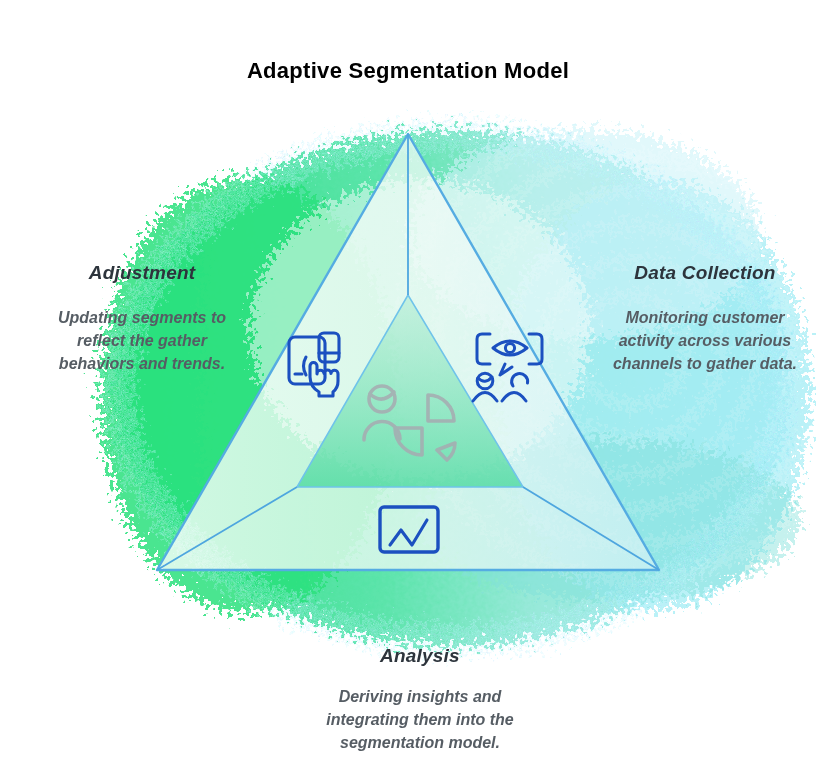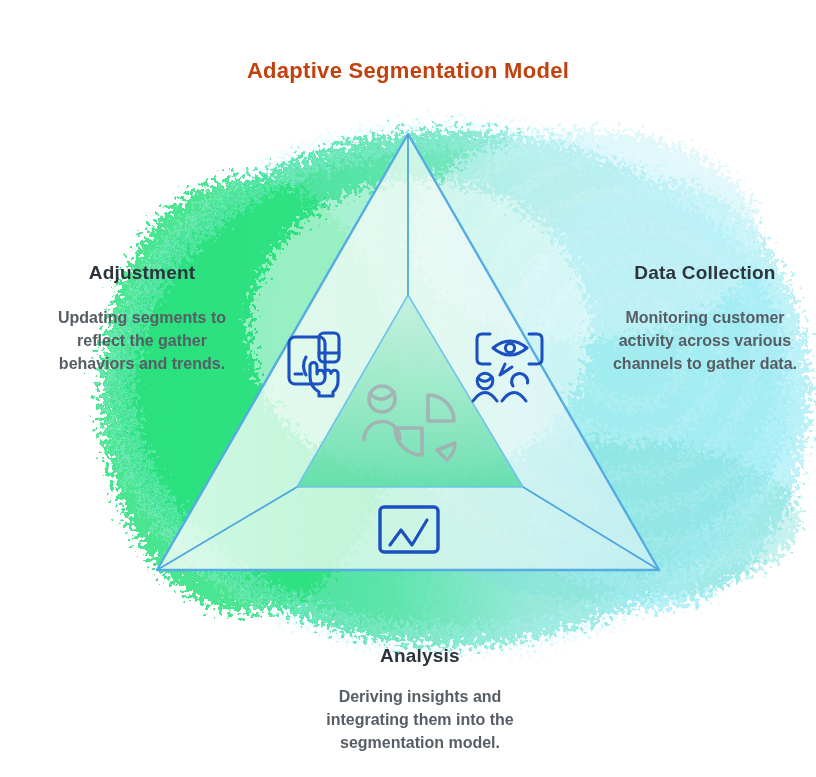--- a/index.html
+++ b/index.html
@@ -8,23 +8,23 @@
     width:816px;height:777px;
     overflow:hidden;
     background:#ffffff;
     font-family:"Liberation Sans","DejaVu Sans",sans-serif;
   }
   .stage svg{position:absolute;left:0;top:0;}
   .title{
     position:absolute;left:0;top:58px;width:816px;
     margin:0;text-align:center;
     font-size:22px;font-weight:700;letter-spacing:.3px;
-    color:#c2410c;z-index:5;
+    color:#000000;z-index:5;
   }
-  .node{position:absolute;text-align:center;z-index:5;}
+  .node{position:absolute;text-align:center;z-index:5;font-style:italic;}
   .node h2{
     margin:0;font-size:19px;line-height:23px;font-weight:700;
     letter-spacing:.2px;color:#2d343c;
   }
   .node p{
     margin:22px 0 0;font-size:16px;line-height:23px;font-weight:700;
     color:#565d64;
   }
   .node-left{left:42px;top:261px;width:200px;}
   .node-right{left:598px;top:261px;width:214px;}

